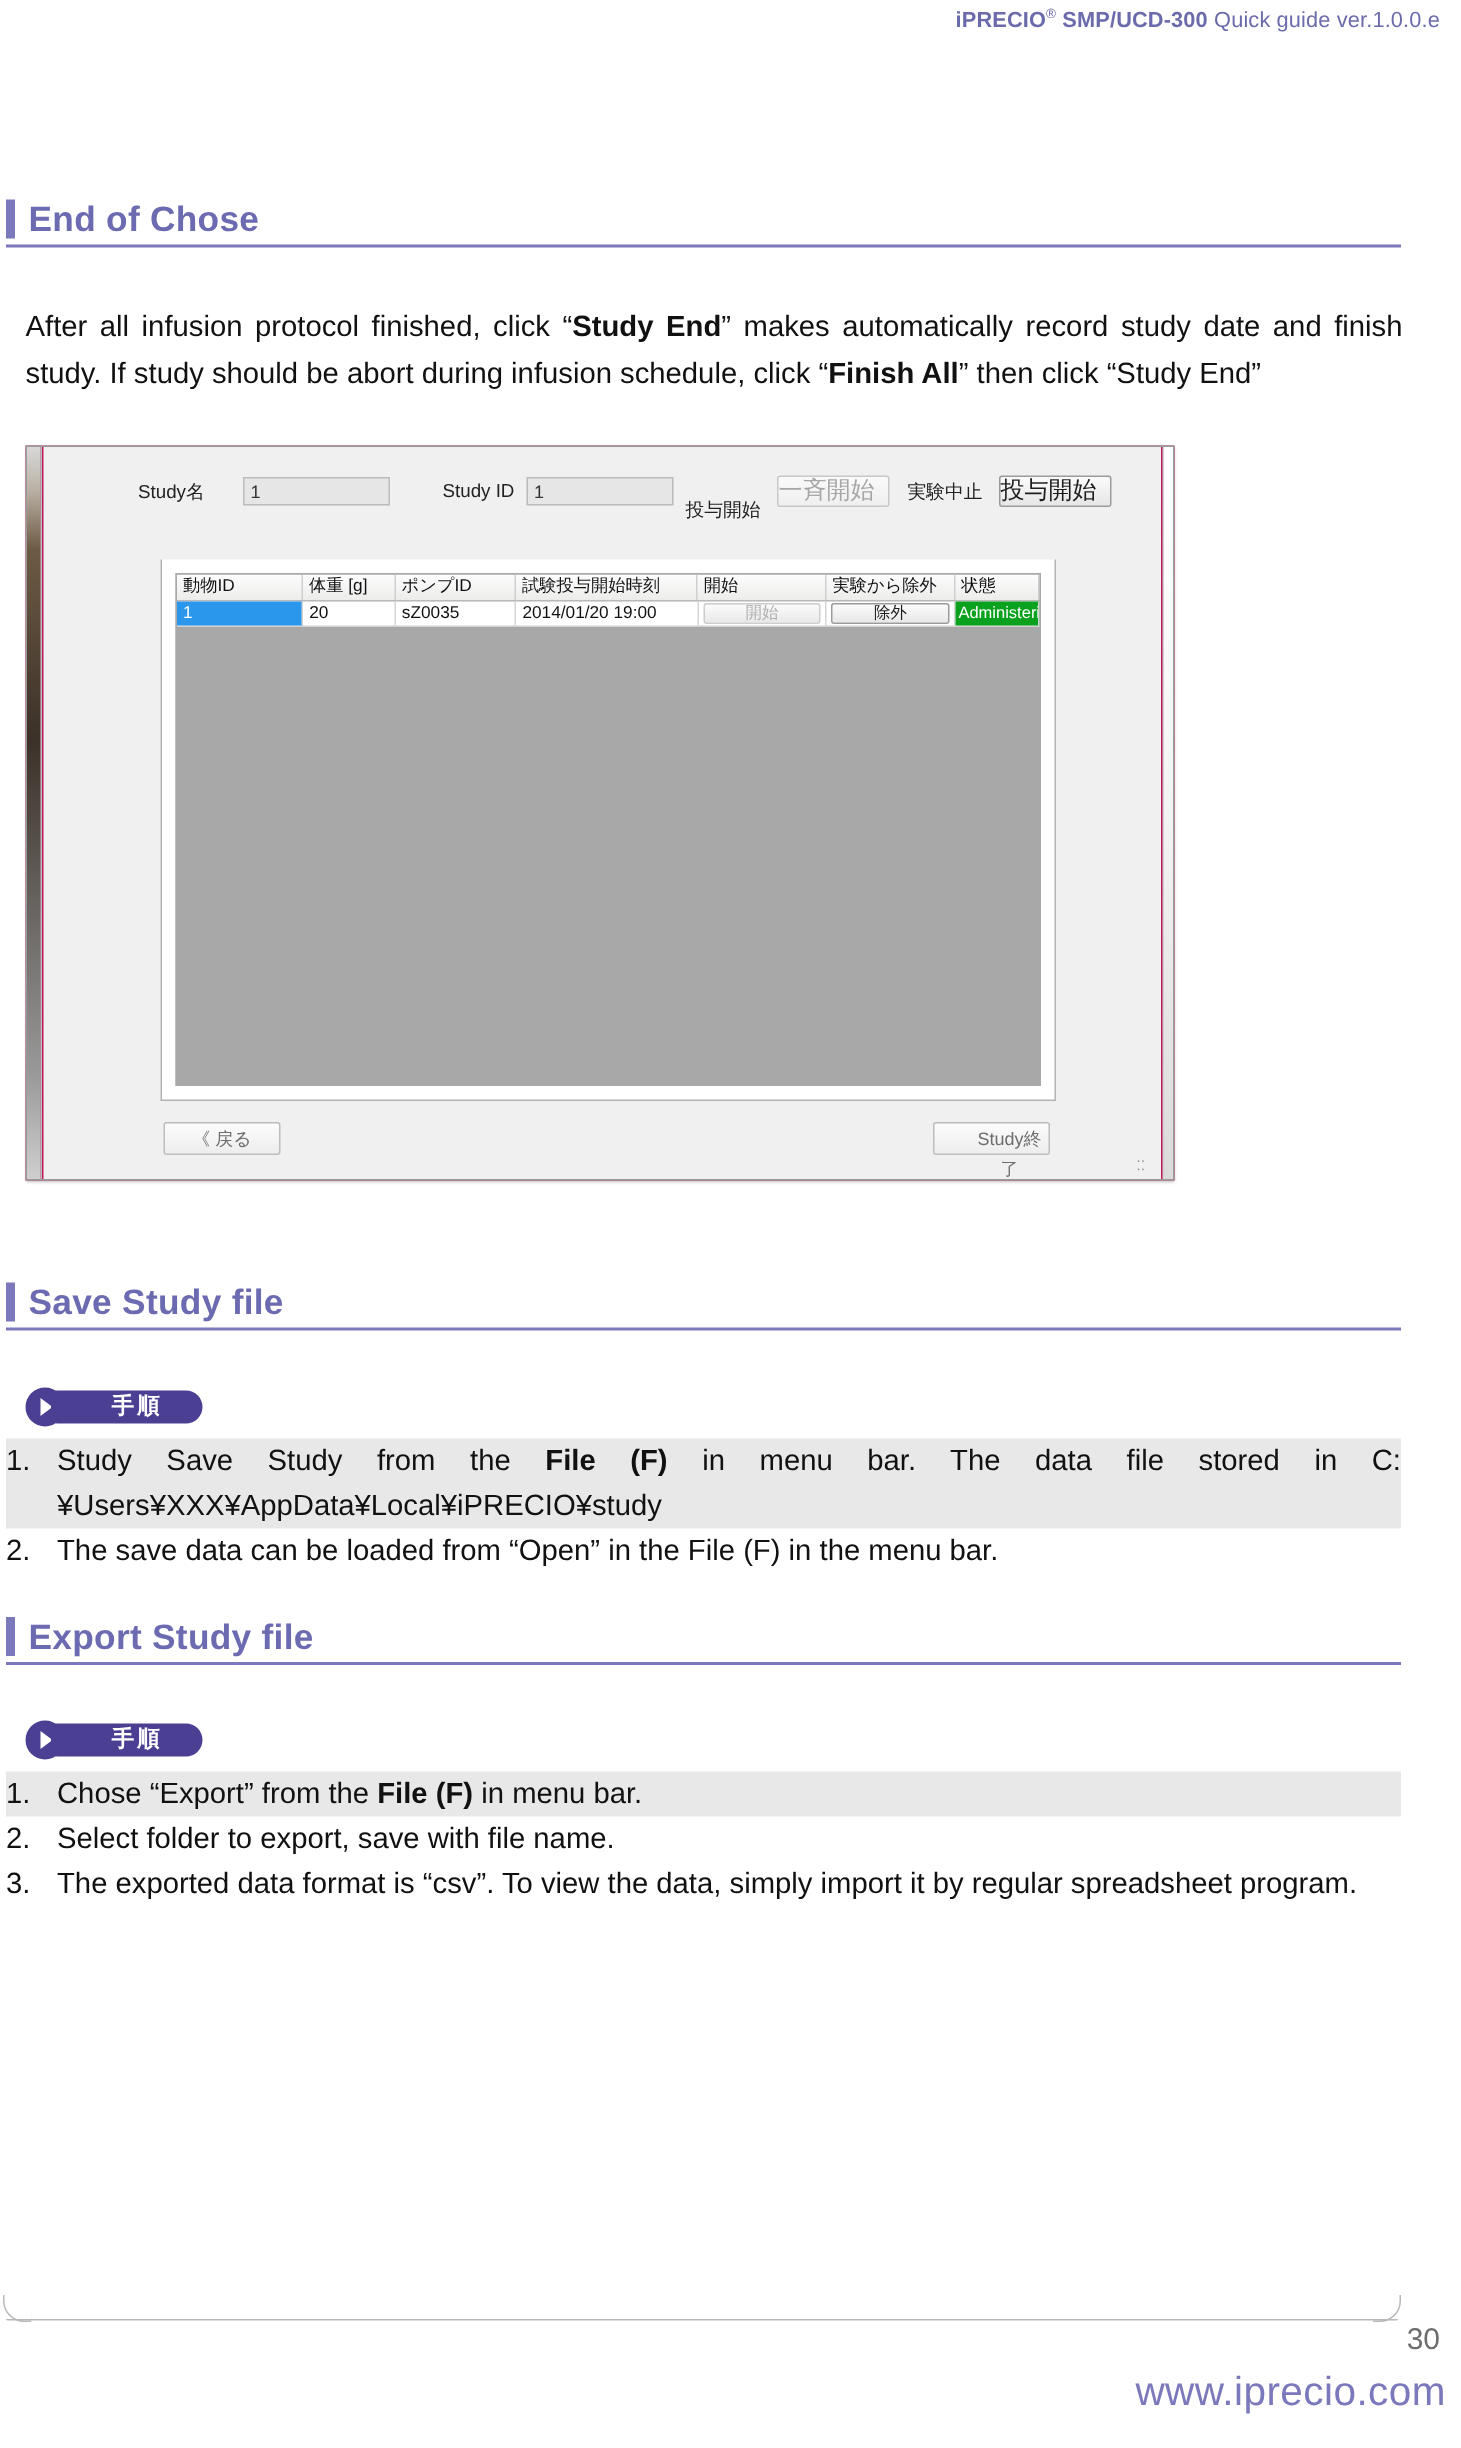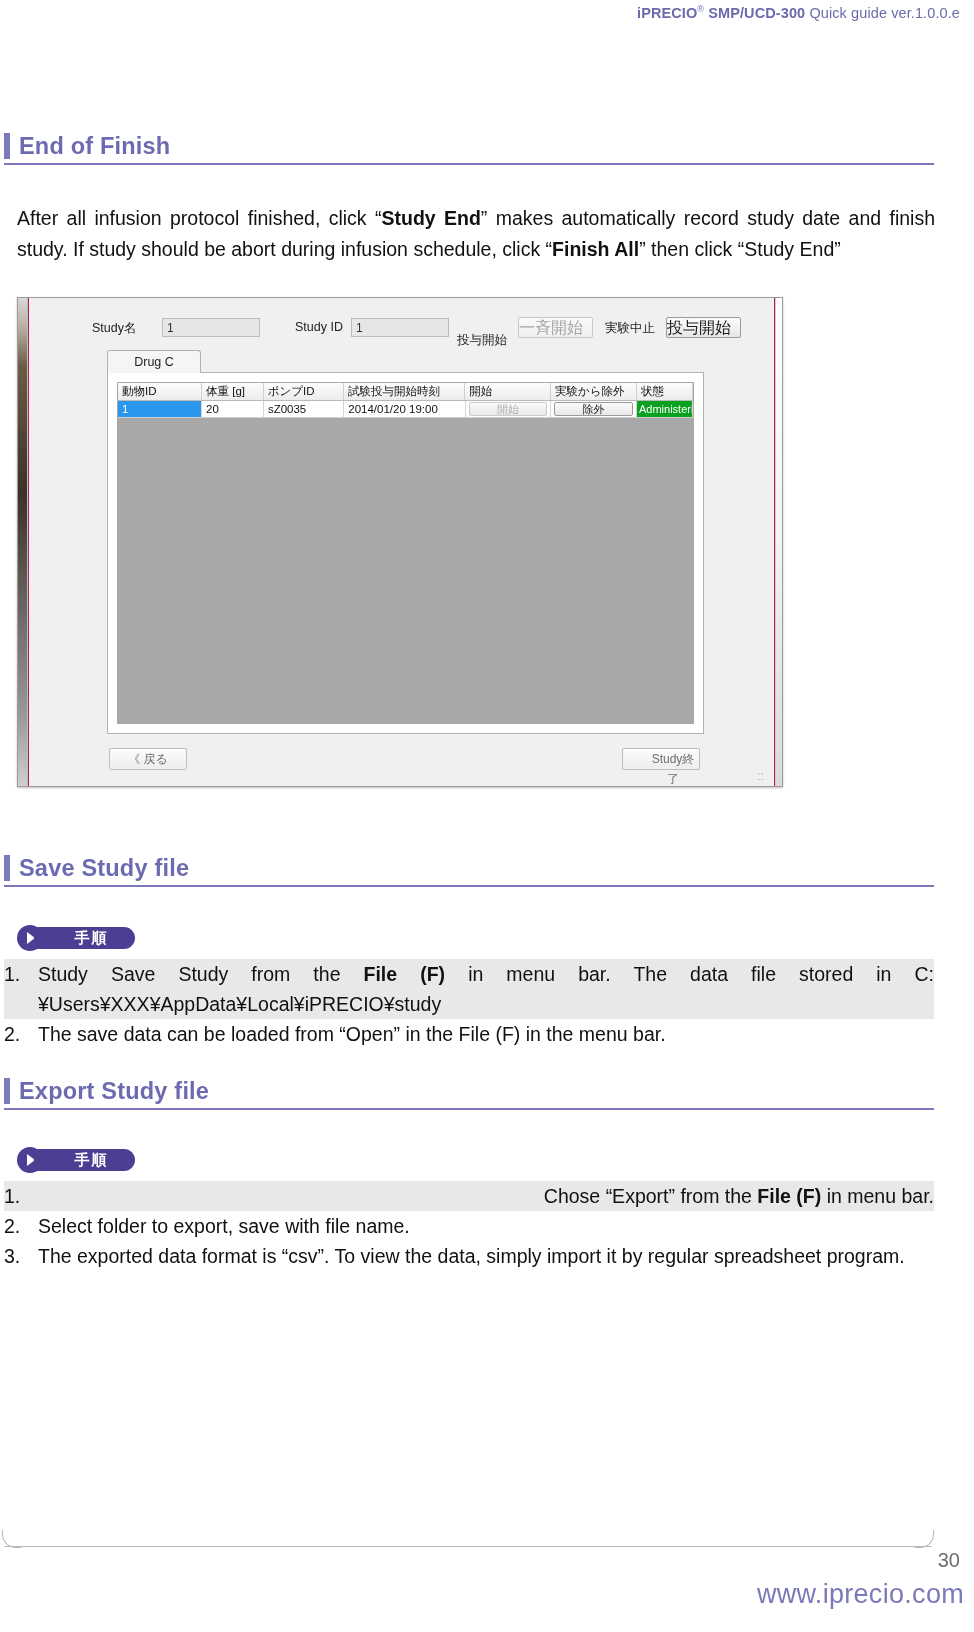--- a/index.html
+++ b/index.html
@@ -322,21 +322,21 @@
 </head>
 <body>
 
 <div class="doc-header">
   <span class="brand">iPRECIO</span><sup>®</sup>
   <span class="model">SMP/UCD-300</span>
   <span class="ver">Quick  guide  ver.1.0.0.e</span>
 </div>
 
 <div class="section-head" style="top:133px;">
-  <span class="bar"></span><span class="title">End of Finish</span>
+  <span class="bar"></span><span class="title">End of Chose</span>
 </div>
 
 <div class="para" style="left:17px; top:203px; width:918px;">
   <span><span>After  all  infusion  protocol  finished,  click  “</span><b>Study  End</b><span>”  makes  automatically  record  study date and finish study. If study should be abort during infusion schedule, click “</span><b>Finish All</b><span>” then click “Study End”</span></span>
 </div>
 
 <div class="app-shot" style="left:17px; top:297px; width:766px; height:490px;">
   <div class="leftgrip"></div>
   <div class="rightgrip"></div>
   <div class="inner">
@@ -348,23 +348,20 @@
       <span class="tl" style="left:266px; top:4px;">Study ID</span>
       <span class="tfield" style="left:322px; top:2px; width:98px;">1</span>
 
       <span class="tl" style="left:428px; top:16px;">投与開始</span>
       <span class="tbtn disabled" style="left:489px; top:1px; width:75px;">一斉開始</span>
 
       <span class="tl" style="left:576px; top:4px;">実験中止</span>
       <span class="tbtn" style="left:637px; top:1px; width:75px;">投与開始</span>
     </div>
 
-    <div class="tabstrip">
-      <div class="tabitem">Drug C</div>
-    </div>
 
     <div class="tabpanel">
       <div class="grid">
         <div class="grid-head">
           <div class="gh" style="width:90px;">動物ID</div>
           <div class="gh" style="width:66px;">体重 [g]</div>
           <div class="gh" style="width:86px;">ポンプID</div>
           <div class="gh" style="width:130px;">試験投与開始時刻</div>
           <div class="gh" style="width:92px;">開始</div>
           <div class="gh" style="width:92px;">実験から除外</div>
@@ -418,21 +415,21 @@
 </div>
 
 <div class="tejun" style="left:17px; top:1147px;">
   <span class="circle"></span>
   <span class="pill">手順</span>
 </div>
 
 <div class="olist" style="top:1181px;">
   <div class="li hl">
     <span class="num">1.</span>
-    <span class="txt" style="text-align:right;"><span>Chose “Export” from the </span><b>File (F)</b><span> in menu bar.</span></span>
+    <span class="txt" style="text-align:left;"><span>Chose “Export” from the </span><b>File (F)</b><span> in menu bar.</span></span>
   </div>
   <div class="li">
     <span class="num">2.</span>
     <span class="txt" style="text-align:left;"><span>Select folder to export, save with file name.</span></span>
   </div>
   <div class="li">
     <span class="num">3.</span>
     <span class="txt"><span>The  exported  data  format  is  “csv”.   To  view  the  data,  simply  import  it  by  regular spreadsheet program.</span></span>
   </div>
 </div>

